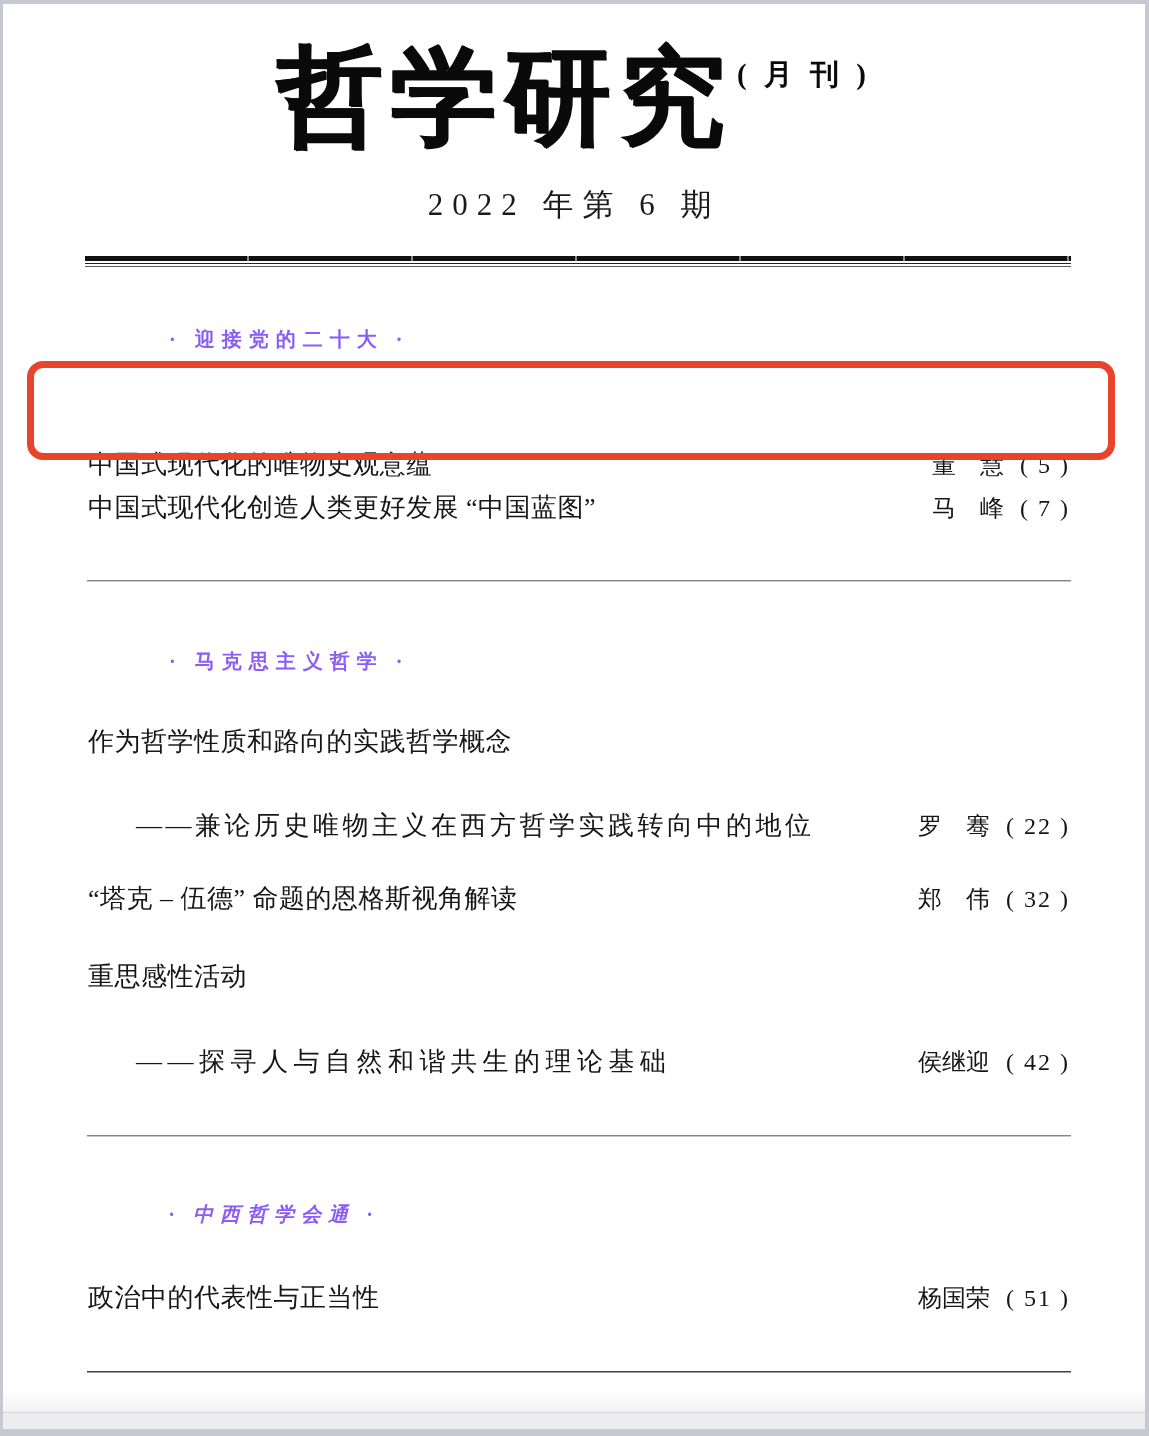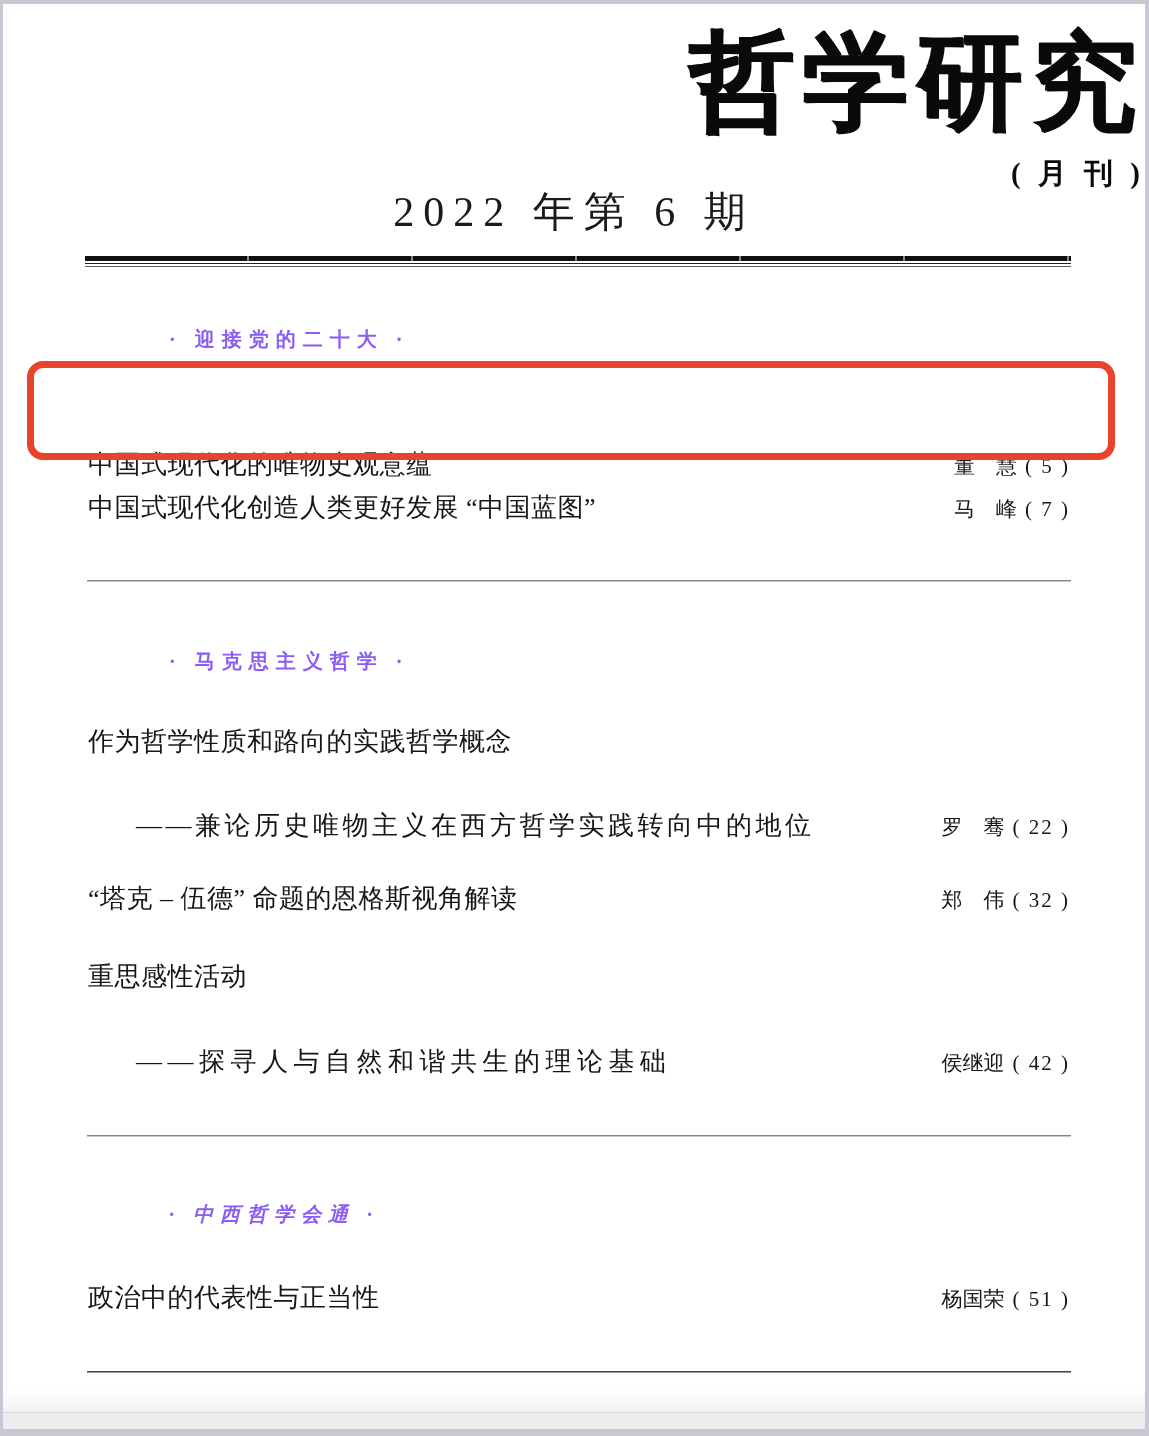--- a/index.html
+++ b/index.html
@@ -14,35 +14,35 @@
   }
   .page {
     position:absolute; left:3px; top:4px;
     width:1142px; height:1425px;
     background:#ffffff;
     overflow:hidden;
   }
 
   
   .masthead {
-    position:absolute; top:7px; left:0; width:100%;
-    display:flex; justify-content:center; align-items:flex-end;flex-direction:column;
+    position:absolute; top:22px; left:0; width:100%;
+    display:flex; justify-content:center; align-items:center;
   }
   .journal-title {
     font-size:106px; font-weight:900; letter-spacing:8px;
     line-height:1.35; color:#0a0a0a;
     text-shadow:1px 1px 0 #0a0a0a, -1px 0 0 #0a0a0a;
   }
   .journal-subtitle {
     font-size:29px; font-weight:700; letter-spacing:5px;
     margin-left:4px; margin-bottom:45px; color:#0a0a0a;
   }
   .issue-line {
     position:absolute; top:180px; left:0; width:100%;
-    text-align:center; font-size:42px; letter-spacing:9px; color:#1a1a1a;
+    text-align:center; font-size:31px; letter-spacing:9px; color:#1a1a1a;
   }
 
   
   .double-rule { position:absolute; left:82px; top:252px; width:986px; }
   .double-rule .bar {
     height:5px;
     background:repeating-linear-gradient(to right,#101010 0px,#101010 162px,#8a8a8a 162px,#8a8a8a 164px);
   }
   .double-rule .dbl {
     margin-top:2px; height:4px;
@@ -59,22 +59,22 @@
   #sec3-label { top:1197px;font-style:italic; }
 
   
   .toc-row {
     position:absolute; left:85px; width:982px;
     display:flex; justify-content:space-between; align-items:baseline;
     font-size:26px; color:#161616; white-space:nowrap;
   }
   .toc-row .title { letter-spacing:0.5px; }
   .toc-row .byline {
-    display:flex; gap:8px; align-items:baseline;
-    font-size:21px; color:#161616;
+    display:flex; gap:16px; align-items:baseline;
+    font-size:24px; color:#161616;
   }
   .toc-row .pageno { letter-spacing:2px; }
   .indent .title { padding-left:48px; }
   .ls-a .title { letter-spacing:3.5px;text-align:right; }
   .ls-b .title { letter-spacing:5.5px; }
 
   #row1 { top:403px;margin-top:40px; }
   #row2 { top:486px; }
   #row3 { top:720px; }
   #row4 { top:804px; }

